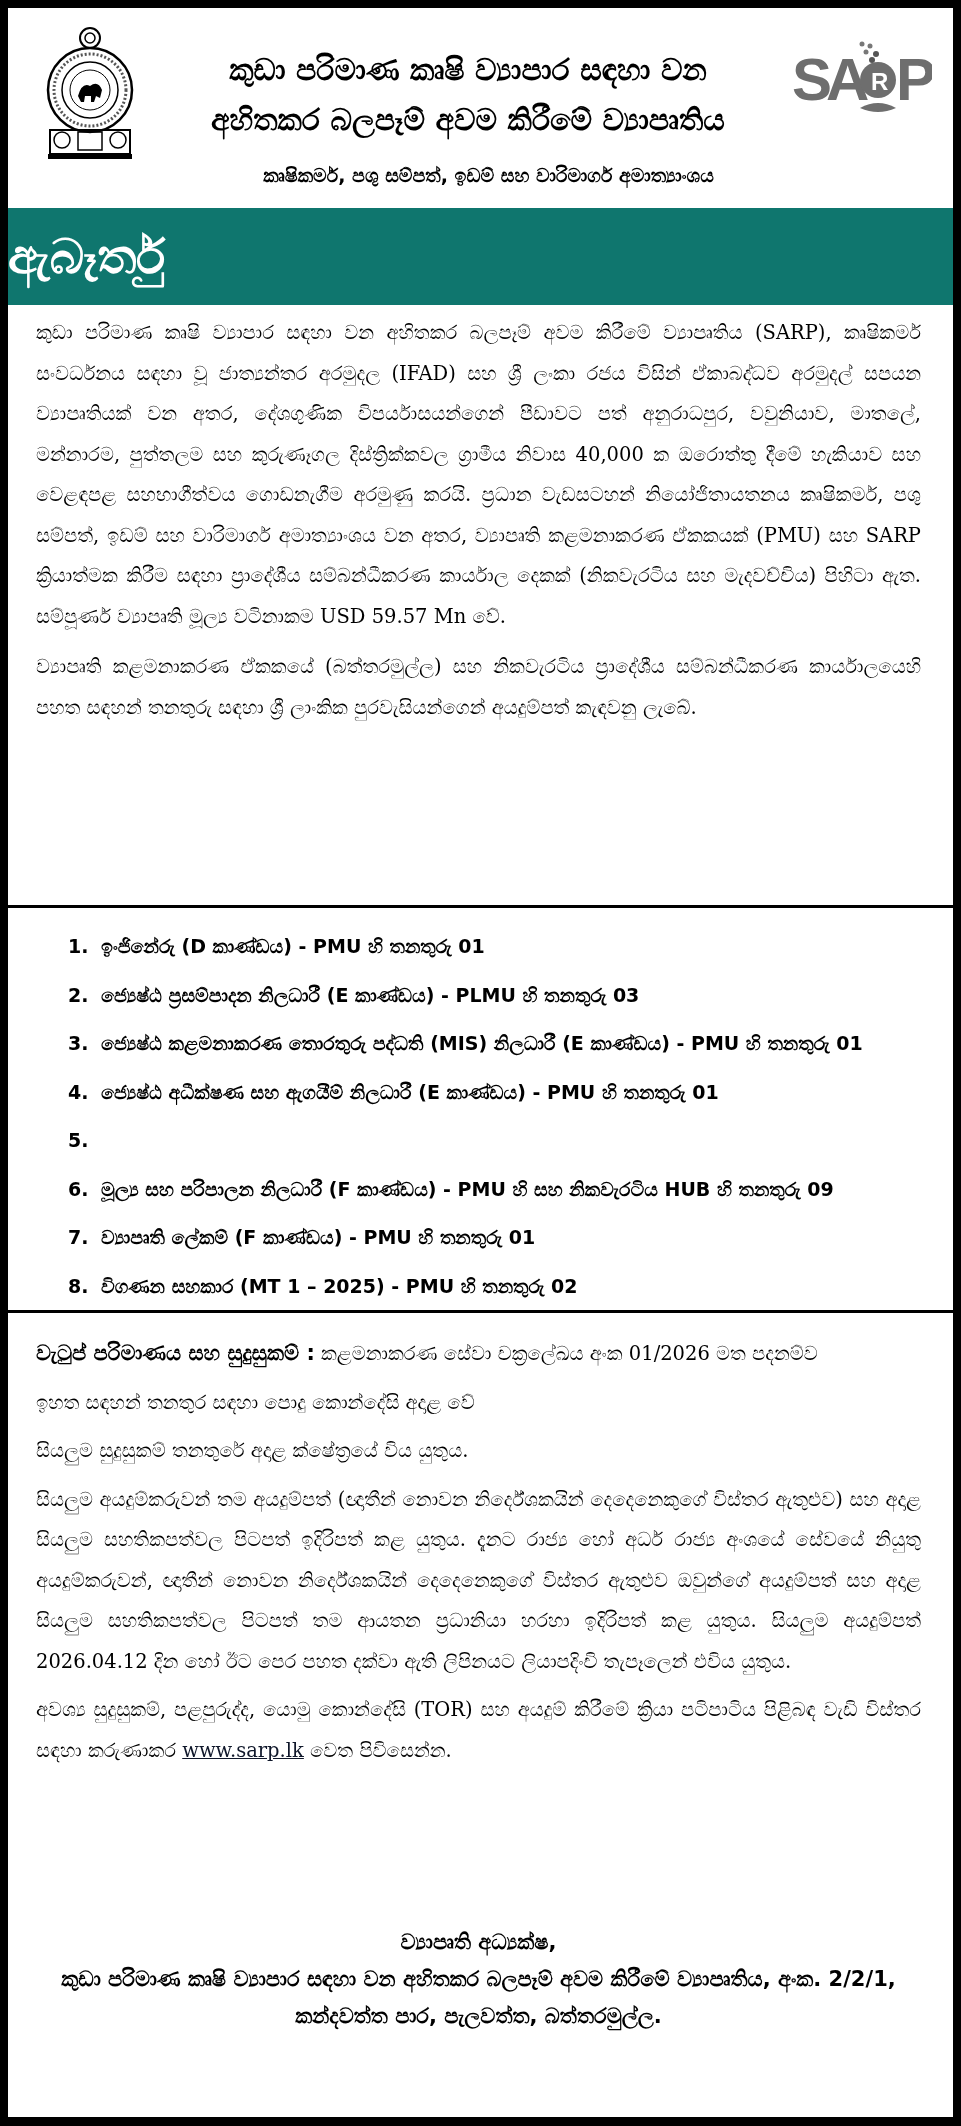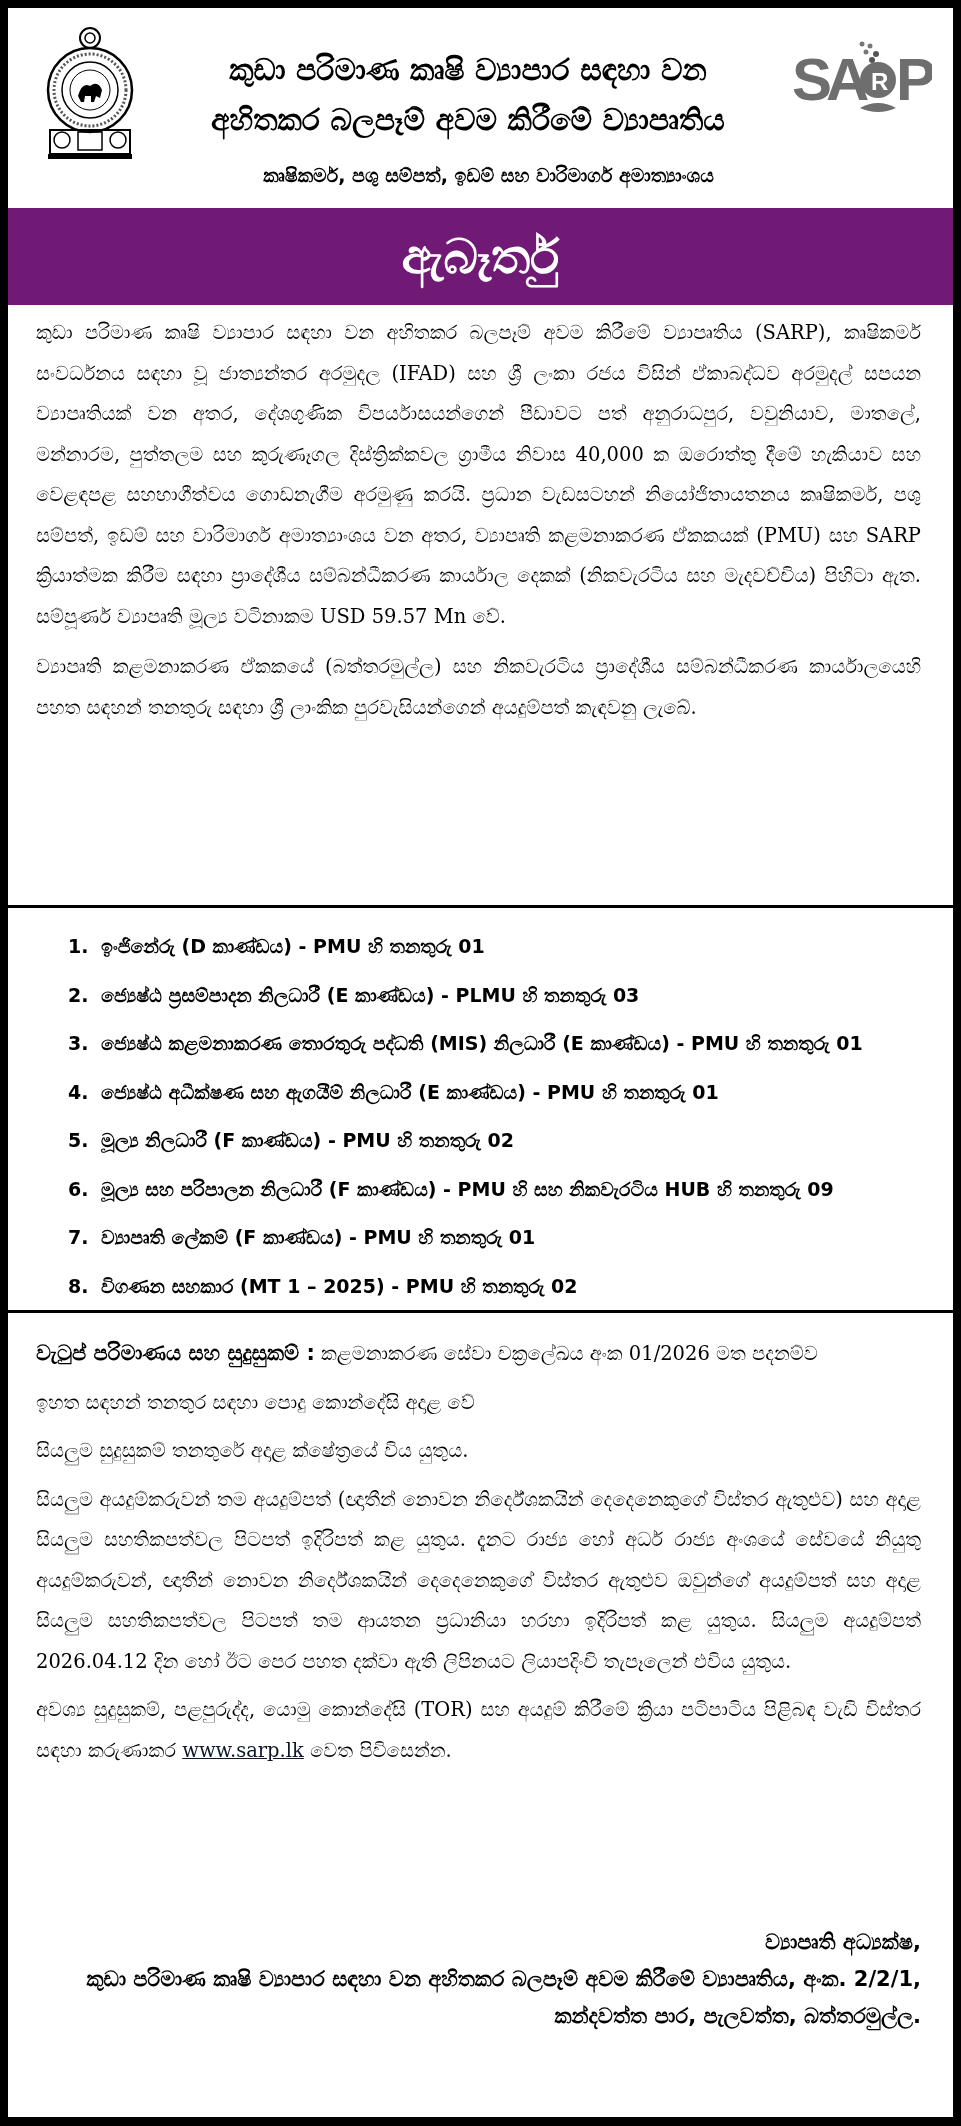--- a/index.html
+++ b/index.html
@@ -21,22 +21,22 @@
     font-size:30px; line-height:40px; white-space:nowrap;
   }
   .t1 { top:42px; }
   .t2 { top:92px; }
   .ministry {
     position:absolute; left:0; top:152px; width:945px; text-align:center;
     font-family:"DejaVu Sans","Liberation Sans",sans-serif; font-weight:bold;
     font-size:19px; line-height:30px;margin-left:8px;
   }
   .banner {
-    position:absolute; left:0; top:200px; width:945px; height:97px; background:#701a75;
-    color:#fff; text-align:center;
+    position:absolute; left:0; top:200px; width:945px; height:97px; background:#0f766e;
+    color:#fff; text-align:left;
     font-family:"DejaVu Sans","Liberation Sans",sans-serif; font-weight:bold;
     font-size:48px; line-height:97px;
   }
   .intro {
     position:absolute; left:28px; top:305px; width:885px;
     font-size:19.5px; line-height:40.5px; text-align:justify;
   }
   .intro p { margin:0 0 10px 0; }
   .divider { position:absolute; left:0; width:945px; height:3px; background:#000; }
   .d1 { top:897px; }
@@ -53,21 +53,21 @@
     font-size:19.5px; line-height:40.5px; text-align:justify;
   }
   .lower p { margin:0 0 8px 0; }
   .lower .lead { font-family:"DejaVu Sans","Liberation Sans",sans-serif; font-weight:bold; font-size:21px; }
   .lower a { color:#0f172a; text-decoration:underline; }
   .signoff {
     position:absolute; left:28px; top:1916px; width:885px;
     font-family:"DejaVu Sans","Liberation Sans",sans-serif; font-weight:bold;
     font-size:21px; line-height:37px;
   }
-  .signoff .center { text-align:right; }
+  .signoff .center { text-align:center; }
 </style>
 </head>
 <body>
 
 <div class="panel">
 
   <div class="header">
     <svg class="emblem" viewBox="0 0 88 134">
       <circle cx="44" cy="12" r="10" fill="none" stroke="#000" stroke-width="2"></circle>
       <circle cx="44" cy="12" r="5" fill="none" stroke="#000" stroke-width="1.5"></circle>
@@ -124,21 +124,20 @@
     <li>
         <span class="num">3.</span>
         <span>ජ්‍යෙෂ්ඨ කළමනාකරණ තොරතුරු පද්ධති (MIS) නිලධාරී (E කාණ්ඩය) - PMU හි තනතුරු 01</span>
       </li>
     <li>
         <span class="num">4.</span>
         <span>ජ්‍යෙෂ්ඨ අධීක්ෂණ සහ ඇගයීම් නිලධාරී (E කාණ්ඩය) - PMU හි තනතුරු 01</span>
       </li>
     <li>
         <span class="num">5.</span>
-        <span>මූල්‍ය නිලධාරී (F කාණ්ඩය) - PMU හි තනතුරු 02</span>
       </li>
     <li>
         <span class="num">6.</span>
         <span>මූල්‍ය සහ පරිපාලන නිලධාරී (F කාණ්ඩය) - PMU හි සහ නිකවැරටිය HUB හි තනතුරු 09</span>
       </li>
     <li>
         <span class="num">7.</span>
         <span>ව්‍යාපෘති ලේකම් (F කාණ්ඩය) - PMU හි තනතුරු 01</span>
       </li>
     <li>

